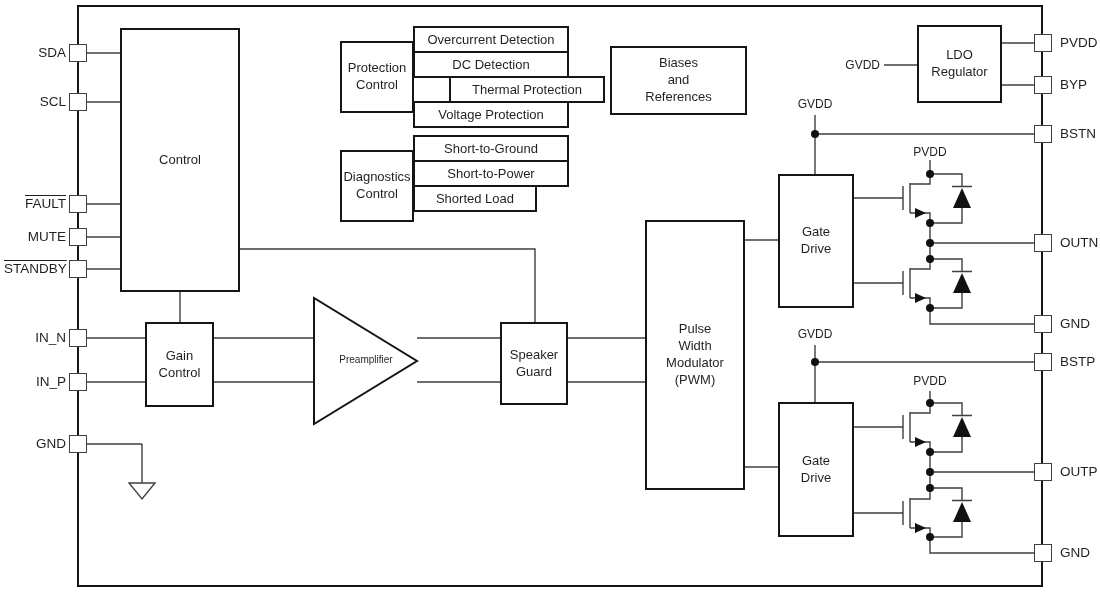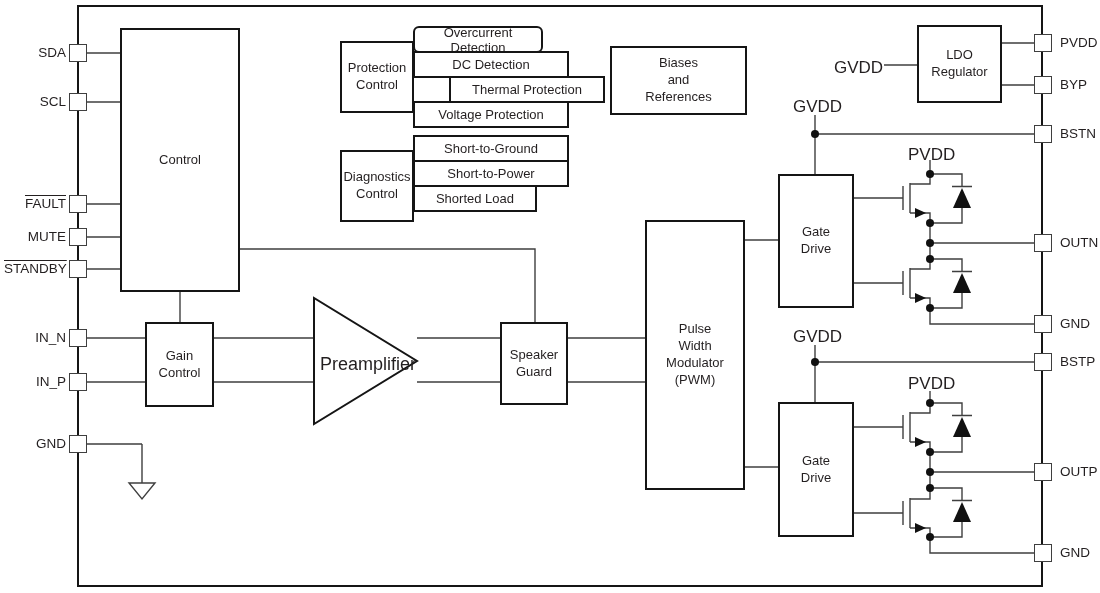--- a/index.html
+++ b/index.html
@@ -23,23 +23,23 @@
     font-size:13px; z-index:2;
   }
   .pin {
     position:absolute; width:18px; height:18px; border:1.5px solid #3f3f3f;
     background:#ffffff; box-sizing:border-box; z-index:3;
   }
   .pin-label { position:absolute; font-size:13.5px; height:16px; line-height:16px; z-index:4; white-space:nowrap; }
   .pin-label.left { width:62px; text-align:right; }
   .pin-label.right { text-align:left; }
   .overline { text-decoration:overline; }
-  .net-label { position:absolute; width:44px; text-align:center; font-size:17px; z-index:4; }
+  .net-label { position:absolute; width:44px; text-align:center; font-size:12px; z-index:4; }
   .net-label.ral { width:46px; text-align:right; }
-  .free-label { position:absolute; font-size:18px; text-align:center; z-index:4; }
+  .free-label { position:absolute; font-size:10px; text-align:center; z-index:4; }
 </style>
 </head>
 <body>
 
 <div class="canvas">
 
   <svg class="wire-layer" width="1100" height="593" viewBox="0 0 1100 593">
     <g stroke="#3f3f3f" stroke-width="1.4" fill="none">
 
       <path d="M87 53 H120"></path>
@@ -111,21 +111,21 @@
   <div class="outer"></div>
 
   <div class="block" style="left:120px; top:28px; width:120px; height:264px;">
     <span>Control</span>
   </div>
 
   <div class="block" style="left:340px; top:41px; width:74px; height:72px;">
     <span>Protection
 Control</span>
   </div>
-  <div class="row" style="left:413px; top:26px; width:130px; height:27px;border-radius:6px;">
+  <div class="row" style="left:413px; top:26px; width:156px; height:27px;">
     <span>Overcurrent Detection</span>
   </div>
   <div class="row" style="left:413px; top:51px; width:156px; height:27px;">
     <span>DC Detection</span>
   </div>
   <div class="row" style="left:413px; top:76px; width:156px; height:27px;margin-left:36px;">
     <span>Thermal Protection</span>
   </div>
   <div class="row" style="left:413px; top:101px; width:156px; height:27px;">
     <span>Voltage Protection</span>

